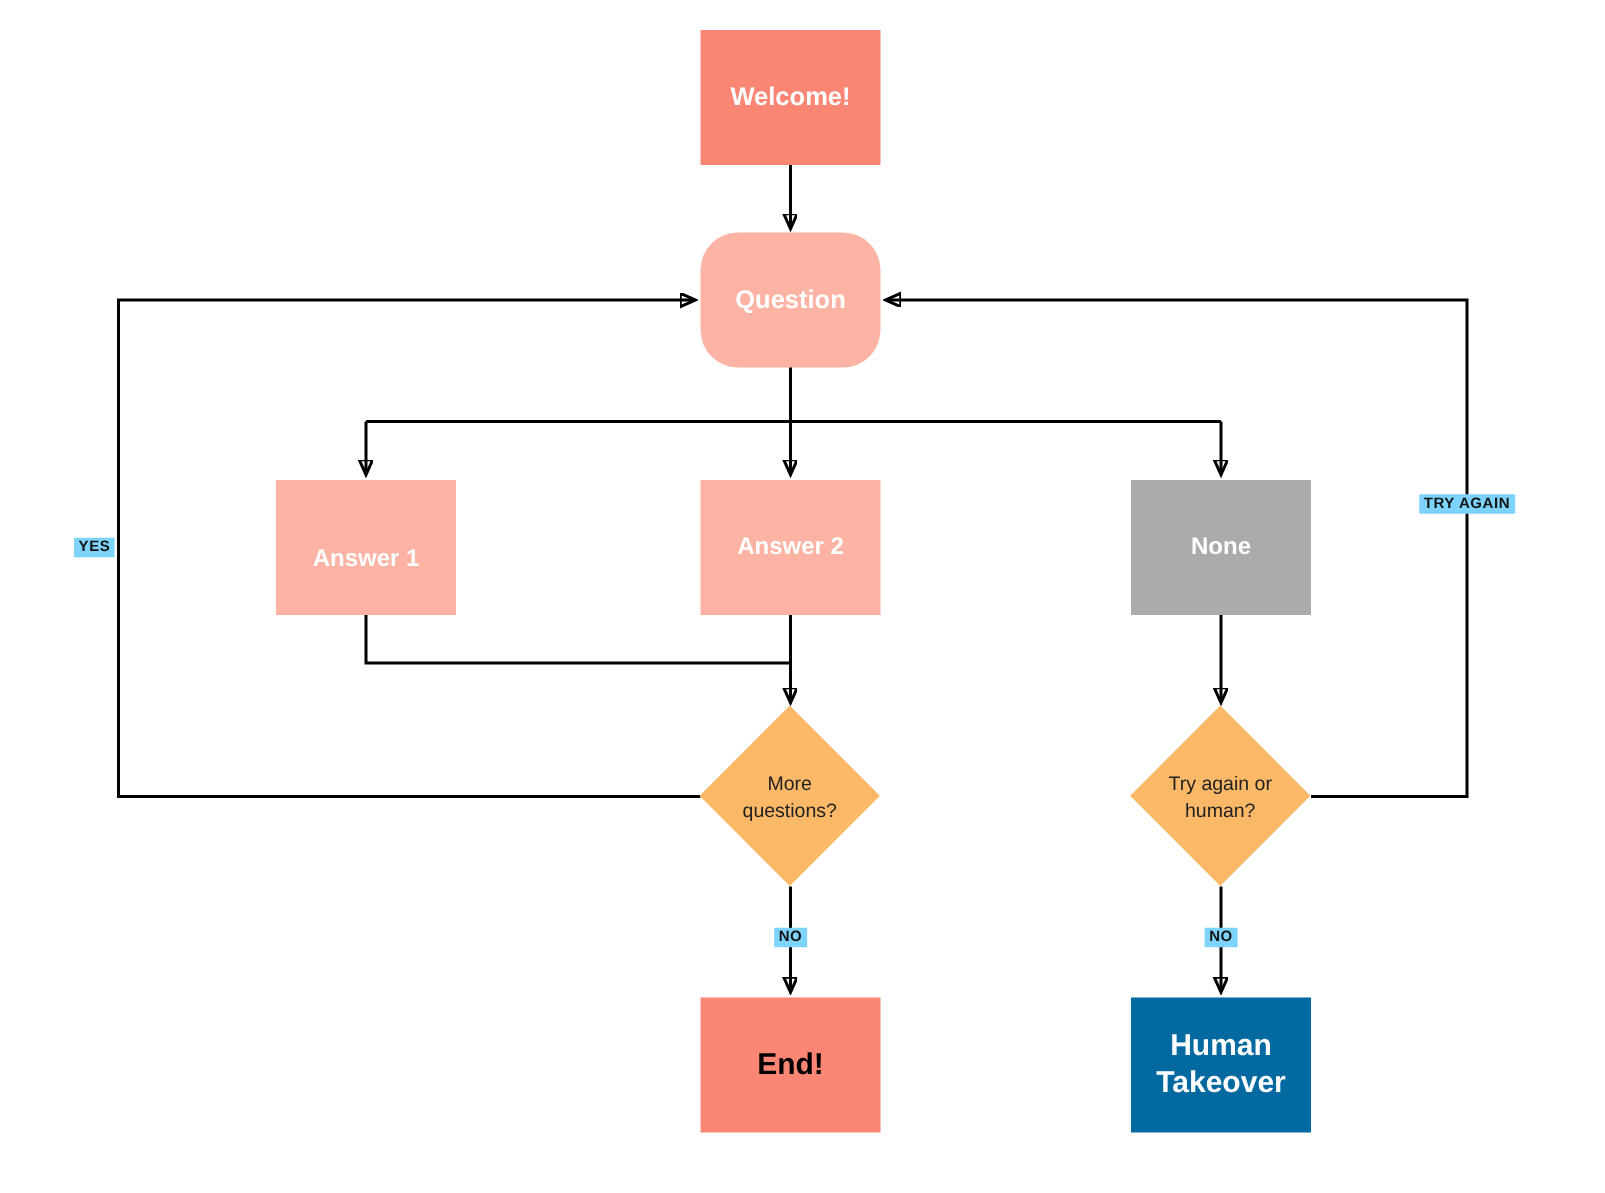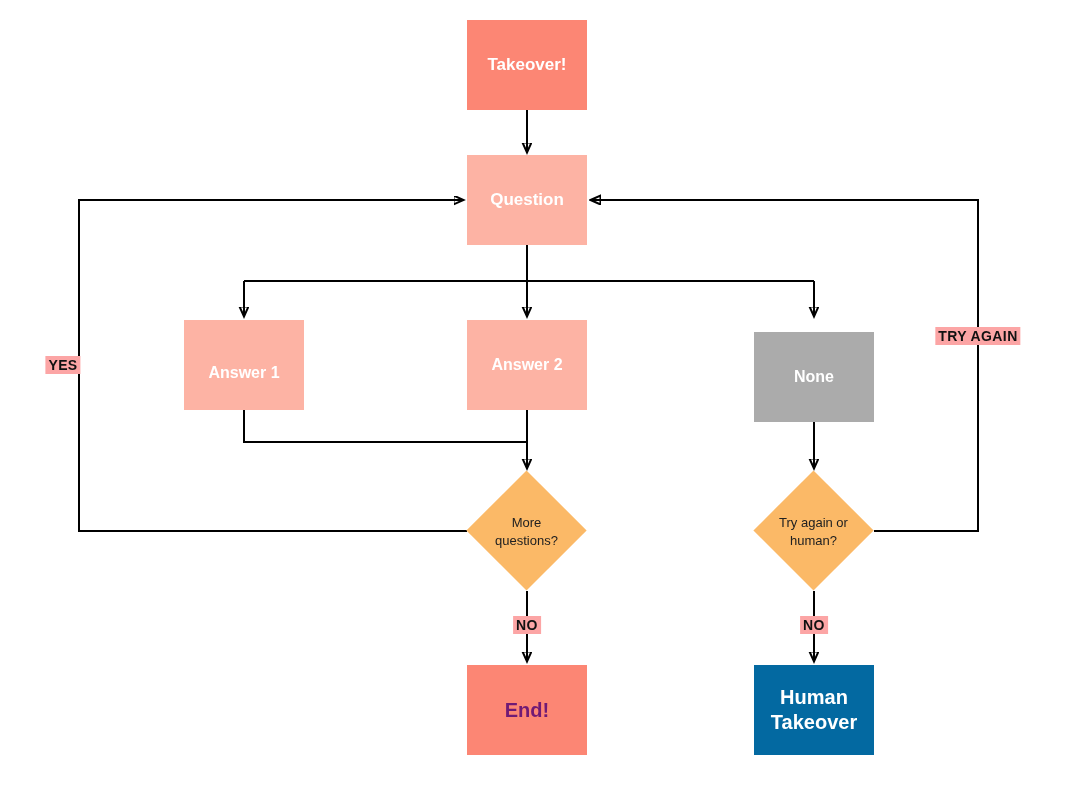--- a/index.html
+++ b/index.html
@@ -53,23 +53,23 @@
     transform: translate(-50%,-50%) rotate(-45deg);
     font-size: 13px;
     line-height: 1.35;
     color: #212121;
     white-space: pre-line;
     text-align: center;
   }
   .edge-label {
     position: absolute;
     transform: translate(-50%,-50%);
-    background: #fca5a5;
+    background: #7dd3fc;
     padding: 1px 3px;
-    font-size: 14px;
+    font-size: 10px;
     font-weight: bold;
     color: #111111;
     letter-spacing: 0.4px;
     white-space: nowrap;
   }
 </style>
 </head>
 <body>
 
 <div class="canvas">
@@ -89,51 +89,51 @@
     <path d="M244,410 L244,442 L527,442"></path>
     <path d="M527,410 L527,468" marker-end="url(#arr)"></path>
     <path d="M527,591 L527,661" marker-end="url(#arr)"></path>
     <path d="M467,531 L79,531 L79,200 L463,200" marker-end="url(#arr)"></path>
     <path d="M814,410 L814,468" marker-end="url(#arr)"></path>
     <path d="M814,591 L814,661" marker-end="url(#arr)"></path>
     <path d="M874,531 L978,531 L978,200 L591,200" marker-end="url(#arr)"></path>
   </svg>
 
   <div class="node rect fs17" style="left: 467px; top: 20px; background: rgb(252, 134, 116);">
-    <span class="lbl" style="color: rgb(255, 255, 255);">Takeover!</span>
+    <span class="lbl" style="color: rgb(255, 255, 255);">Welcome!</span>
   </div>
 
-  <div class="node rect fs17" style="left: 467px; top: 155px; background: rgb(253, 179, 164);">
+  <div class="node rect fs17" style="left: 467px; top: 155px; background: rgb(253, 179, 164); border-radius: 25px;">
     <span class="lbl" style="color: rgb(255, 255, 255);">Question</span>
   </div>
 
   <div class="node rect fs16" style="left: 184px; top: 320px; background: rgb(253, 179, 164);">
     <span class="lbl" style="color: rgb(255, 255, 255); margin-top: 16px;">Answer 1</span>
   </div>
 
   <div class="node rect fs16" style="left: 467px; top: 320px; background: rgb(253, 179, 164);">
     <span class="lbl" style="color: rgb(255, 255, 255);">Answer 2</span>
   </div>
 
-  <div class="node rect fs16" style="left: 754px; top: 320px; background: rgb(171, 171, 171); margin-top: 12px;">
+  <div class="node rect fs16" style="left: 754px; top: 320px; background: rgb(171, 171, 171);">
     <span class="lbl" style="color: rgb(255, 255, 255);">None</span>
   </div>
 
   <div class="node diamond" style="left: 484px; top: 488px; background: rgb(251, 185, 103);">
     <span class="lbl" style="color: rgb(33, 33, 33);">More
 questions?</span>
   </div>
 
   <div class="node diamond" style="left: 771px; top: 488px; background: rgb(251, 185, 103);">
     <span class="lbl" style="color: rgb(33, 33, 33);">Try again or
 human?</span>
   </div>
 
   <div class="node rect fs20" style="left: 467px; top: 665px; background: rgb(252, 134, 116);">
-    <span class="lbl" style="color: #701a75;">End!</span>
+    <span class="lbl" style="color: #000000;">End!</span>
   </div>
 
   <div class="node rect fs20" style="left: 754px; top: 665px; background: #0369a1;">
     <span class="lbl" style="color: rgb(255, 255, 255);">Human
 Takeover</span>
   </div>
 
   <div class="edge-label" style="left:63px; top:365px;">YES</div>
   <div class="edge-label" style="left:978px; top:336px;">TRY AGAIN</div>
   <div class="edge-label" style="left:527px; top:625px;">NO</div>

